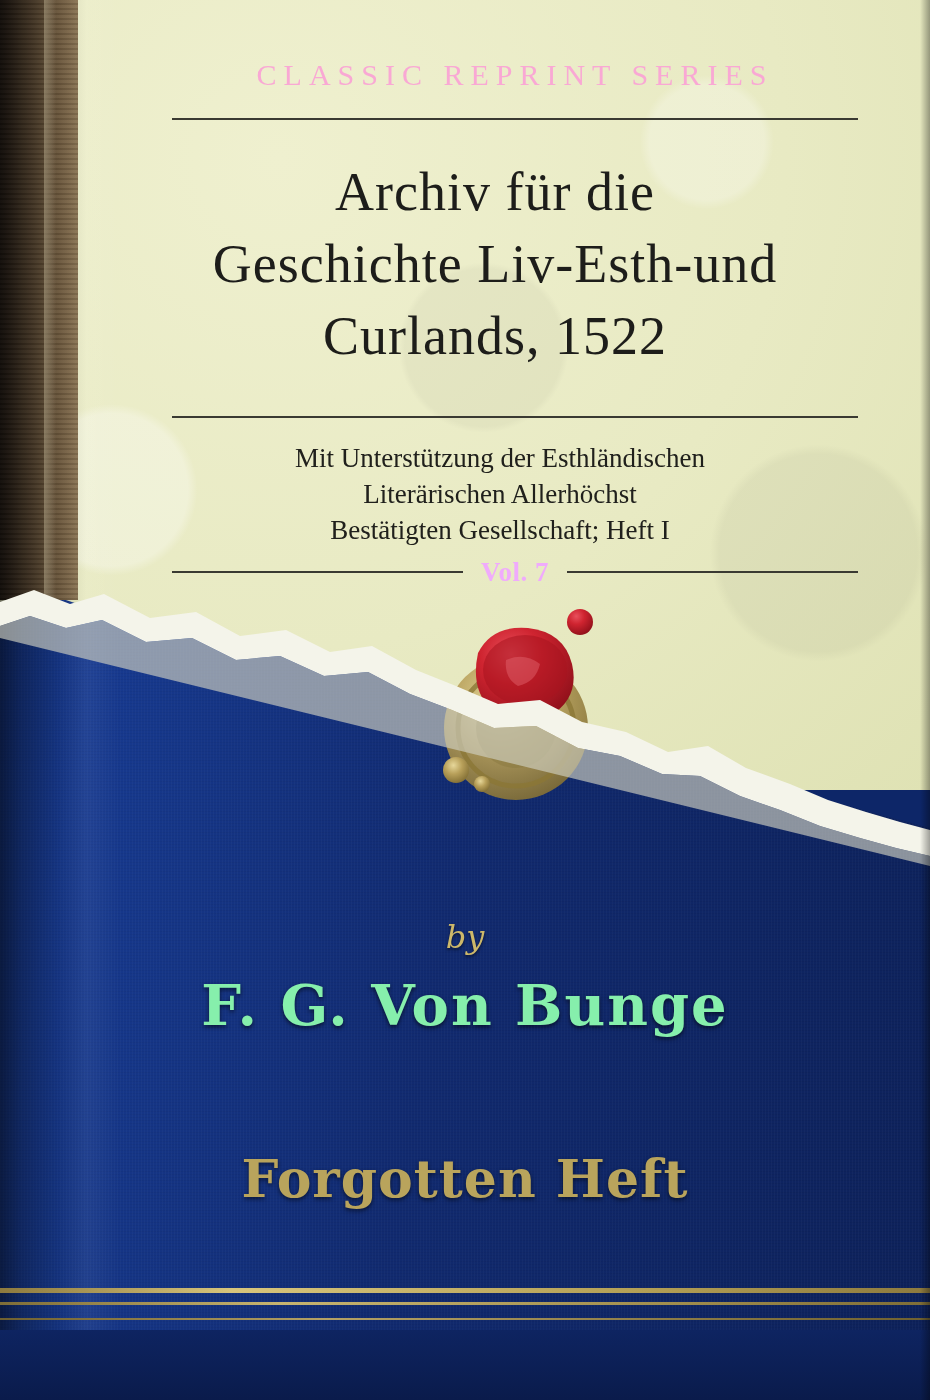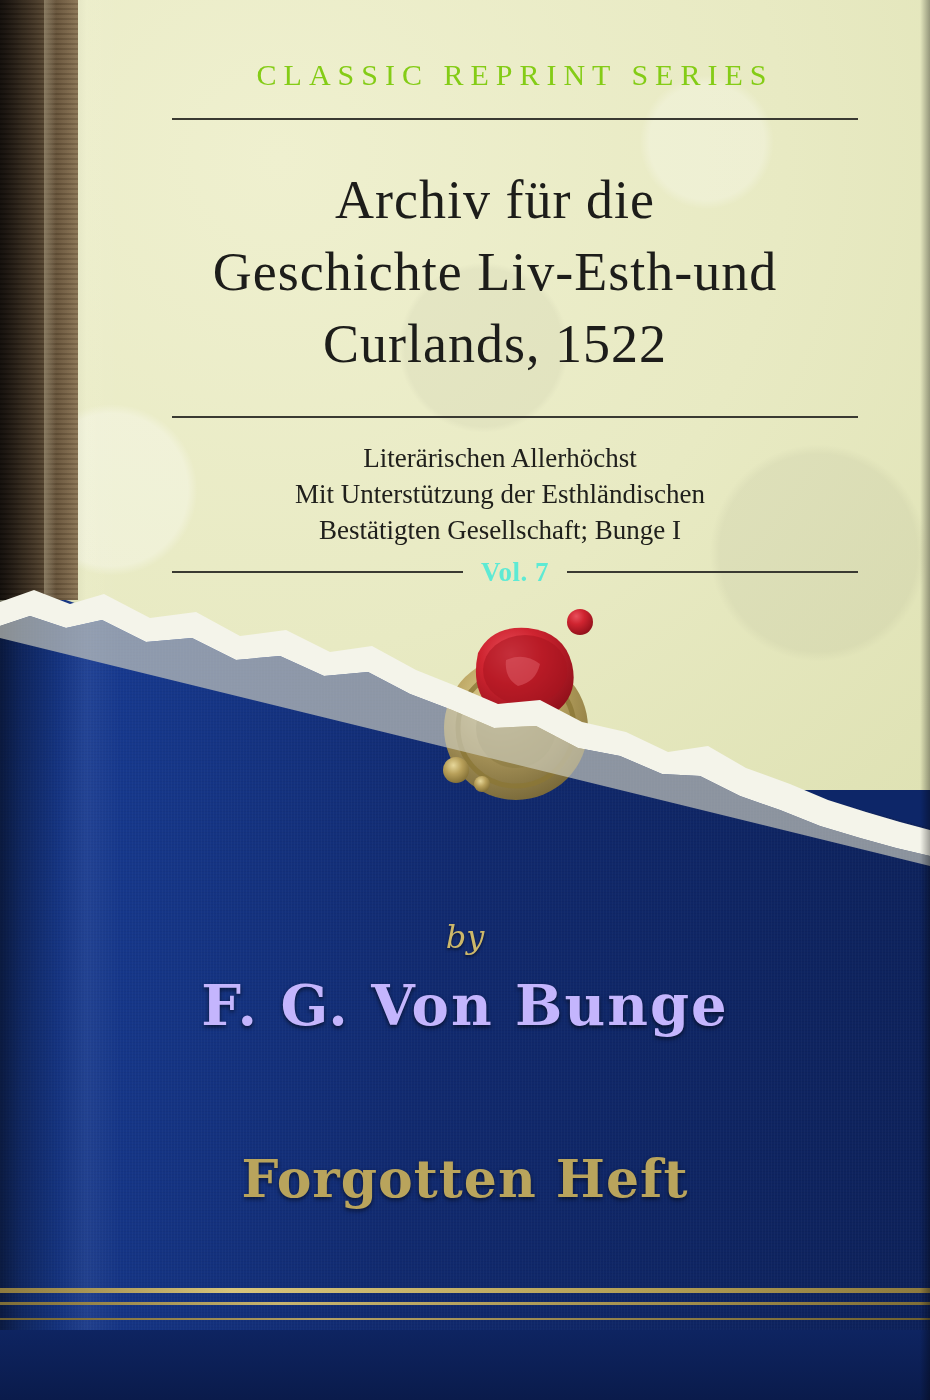--- a/index.html
+++ b/index.html
@@ -119,37 +119,37 @@
   .series-banner {
     position: absolute;
     left: 160px;
     top: 58px;
     width: 710px;
     text-align: center;
     z-index: 8;
     font-family: "Liberation Serif", serif;
     font-size: 30px;
     letter-spacing: 7px;
-    color: #84cc16;
+    color: #f9a8d4;
   }
   .series-rule {
     position: absolute;
     left: 172px;
     top: 118px;
     width: 686px;
     height: 2px;
     background: #3a3a32;
     z-index: 8;
   }
 
   
   .title-block {
     position: absolute;
     left: 100px;
-    top: 164px;
+    top: 156px;
     width: 790px;
     text-align: center;
     z-index: 8;
     color: #1d1d1a;
   }
   .title-line {
     font-family: "Liberation Serif", serif;
     font-size: 54px;
     line-height: 72px;
     letter-spacing: 1px;
@@ -194,21 +194,21 @@
   }
   .vol-rule {
     flex: 1 1 auto;
     height: 2px;
     background: #3a3a32;
   }
   .vol-text {
     flex: 0 0 auto;
     font-size: 27px;
     font-weight: bold;
-    color: #5eead4;
+    color: #f0abfc;
     letter-spacing: .5px;
   }
 
   
   .seal {
     position: absolute;
     left: 420px;
     top: 598px;
     width: 200px;
     height: 230px;
@@ -231,21 +231,21 @@
   }
   .author {
     position: absolute;
     left: 0;
     top: 972px;
     width: 930px;
     text-align: center;
     z-index: 9;
     font-size: 56px;
     letter-spacing: 2px;
-    color: #c4b5fd;
+    color: #86efac;
     font-family: "DejaVu Serif", serif;
     font-weight: bold;
     text-shadow: 0 2px 4px rgba(0,0,0,.6);
   }
 
   
   .publisher {
     position: absolute;
     left: 0;
     top: 1148px;
@@ -350,23 +350,23 @@
   <div class="series-rule"></div>
 
   <div class="title-block">
     <div class="title-line">Archiv für die</div>
     <div class="title-line">Geschichte Liv-Esth-und</div>
     <div class="title-line">Curlands, 1522</div>
   </div>
   <div class="title-rule"></div>
 
   <div class="subtitle">
+    <div>Mit Unterstützung der Esthländischen</div>
     <div>Literärischen Allerhöchst</div>
-    <div>Mit Unterstützung der Esthländischen</div>
-    <div>Bestätigten Gesellschaft; Bunge I</div>
+    <div>Bestätigten Gesellschaft; Heft I</div>
   </div>
 
   <div class="vol-wrap">
     <div class="vol-rule"></div>
     <div class="vol-text">Vol. 7</div>
     <div class="vol-rule"></div>
   </div>
 
   <div class="by-line">by</div>
   <div class="author">F. G. Von Bunge</div>

